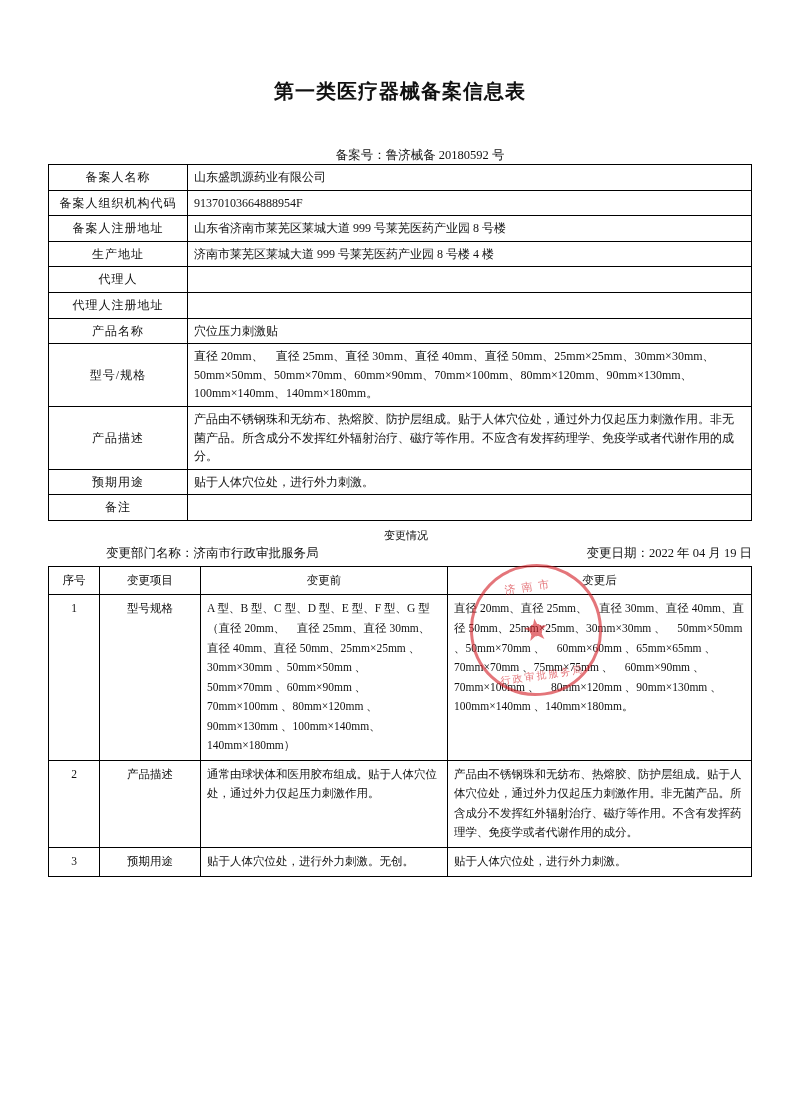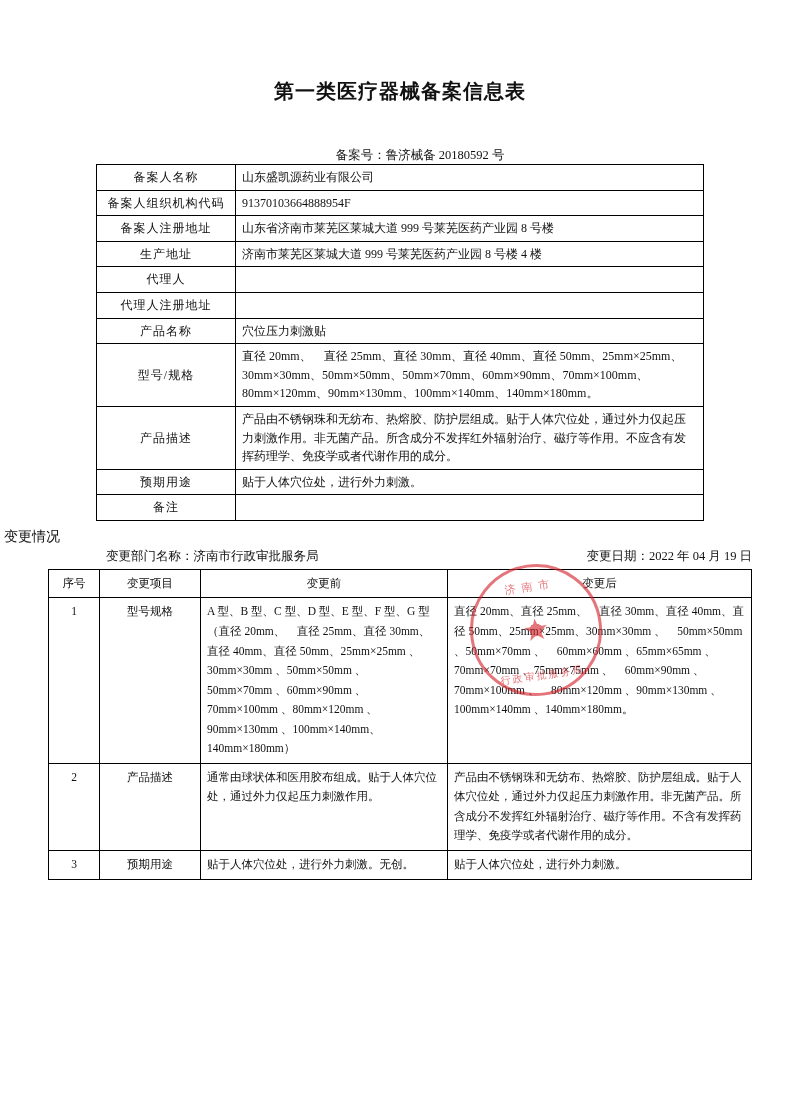--- a/index.html
+++ b/index.html
@@ -31,44 +31,44 @@
     margin-bottom: 0;
   }
   .record-no {
     text-align: center;
     font-size: 12.5px;
     margin-top: 42px;
     padding-left: 40px;
   }
   table.main {
     border-collapse: collapse;
-    width: 608px;
+    width: 704px;
     margin: 0 auto;
     table-layout: fixed;
   }
   table.main td {
     border: 1px solid #000;
     font-size: 12px;
     line-height: 1.55;
     padding: 3px 6px;
     vertical-align: middle;
   }
   td.label {
     width: 126px;
     text-align: center;
     letter-spacing: 1px;
   }
   td.value {
     text-align: left;
     padding-left: 8px;
   }
   .change-head {
-    text-align: left;
-    font-size: 14px;
-    margin: 7px 0 2px 4px;
+    text-align: center;
+    font-size: 11px;
+    margin: 7px 0 2px 12px;
   }
   .change-meta {
     width: 704px;
     margin: 0 auto 4px auto;
     font-size: 12.5px;
     display: flex;
     justify-content: space-between;
     padding-left: 58px;
     box-sizing: border-box;
   }

